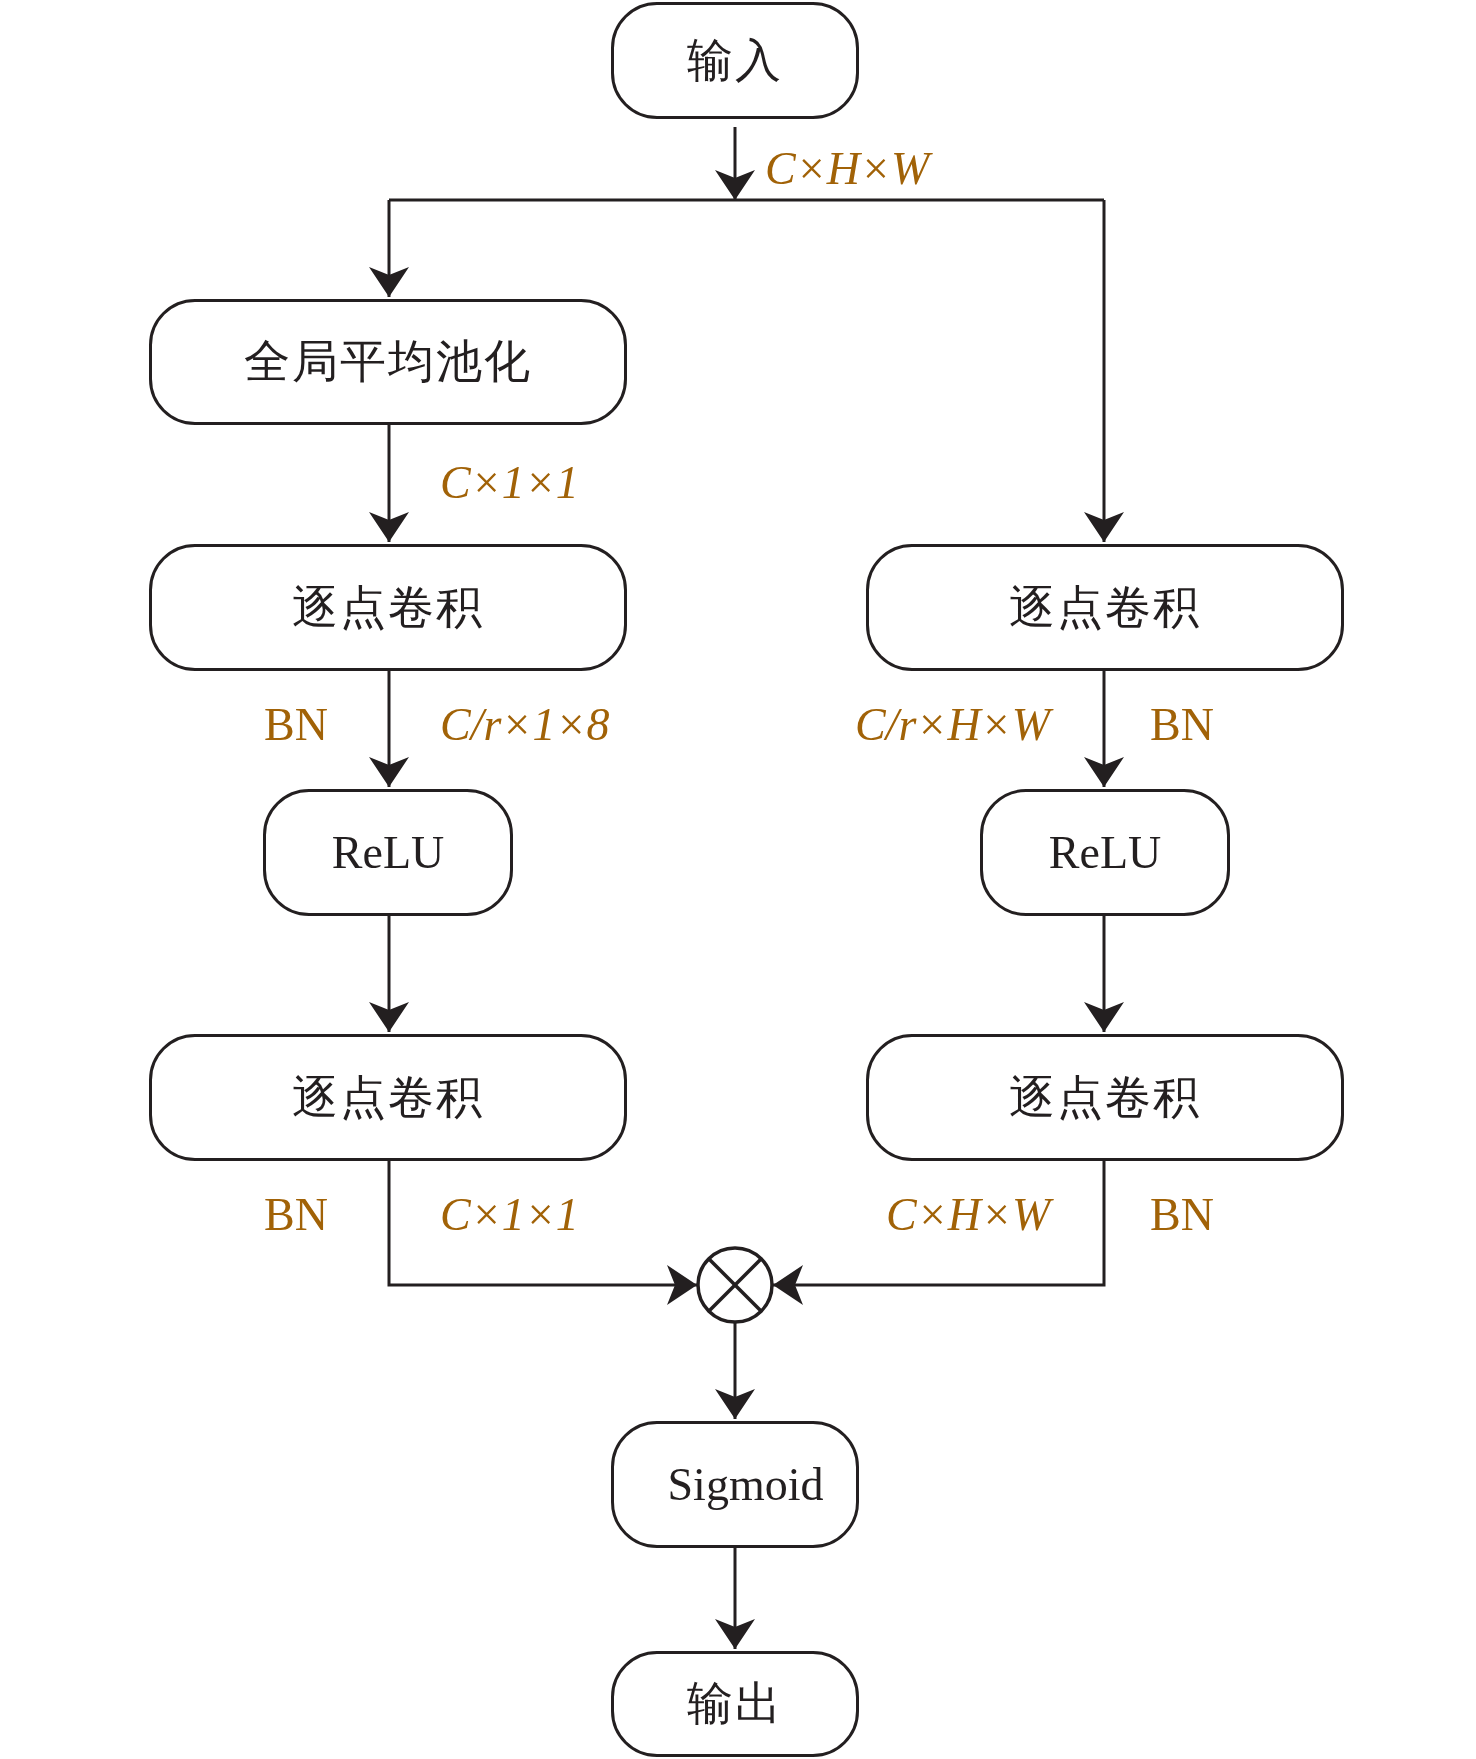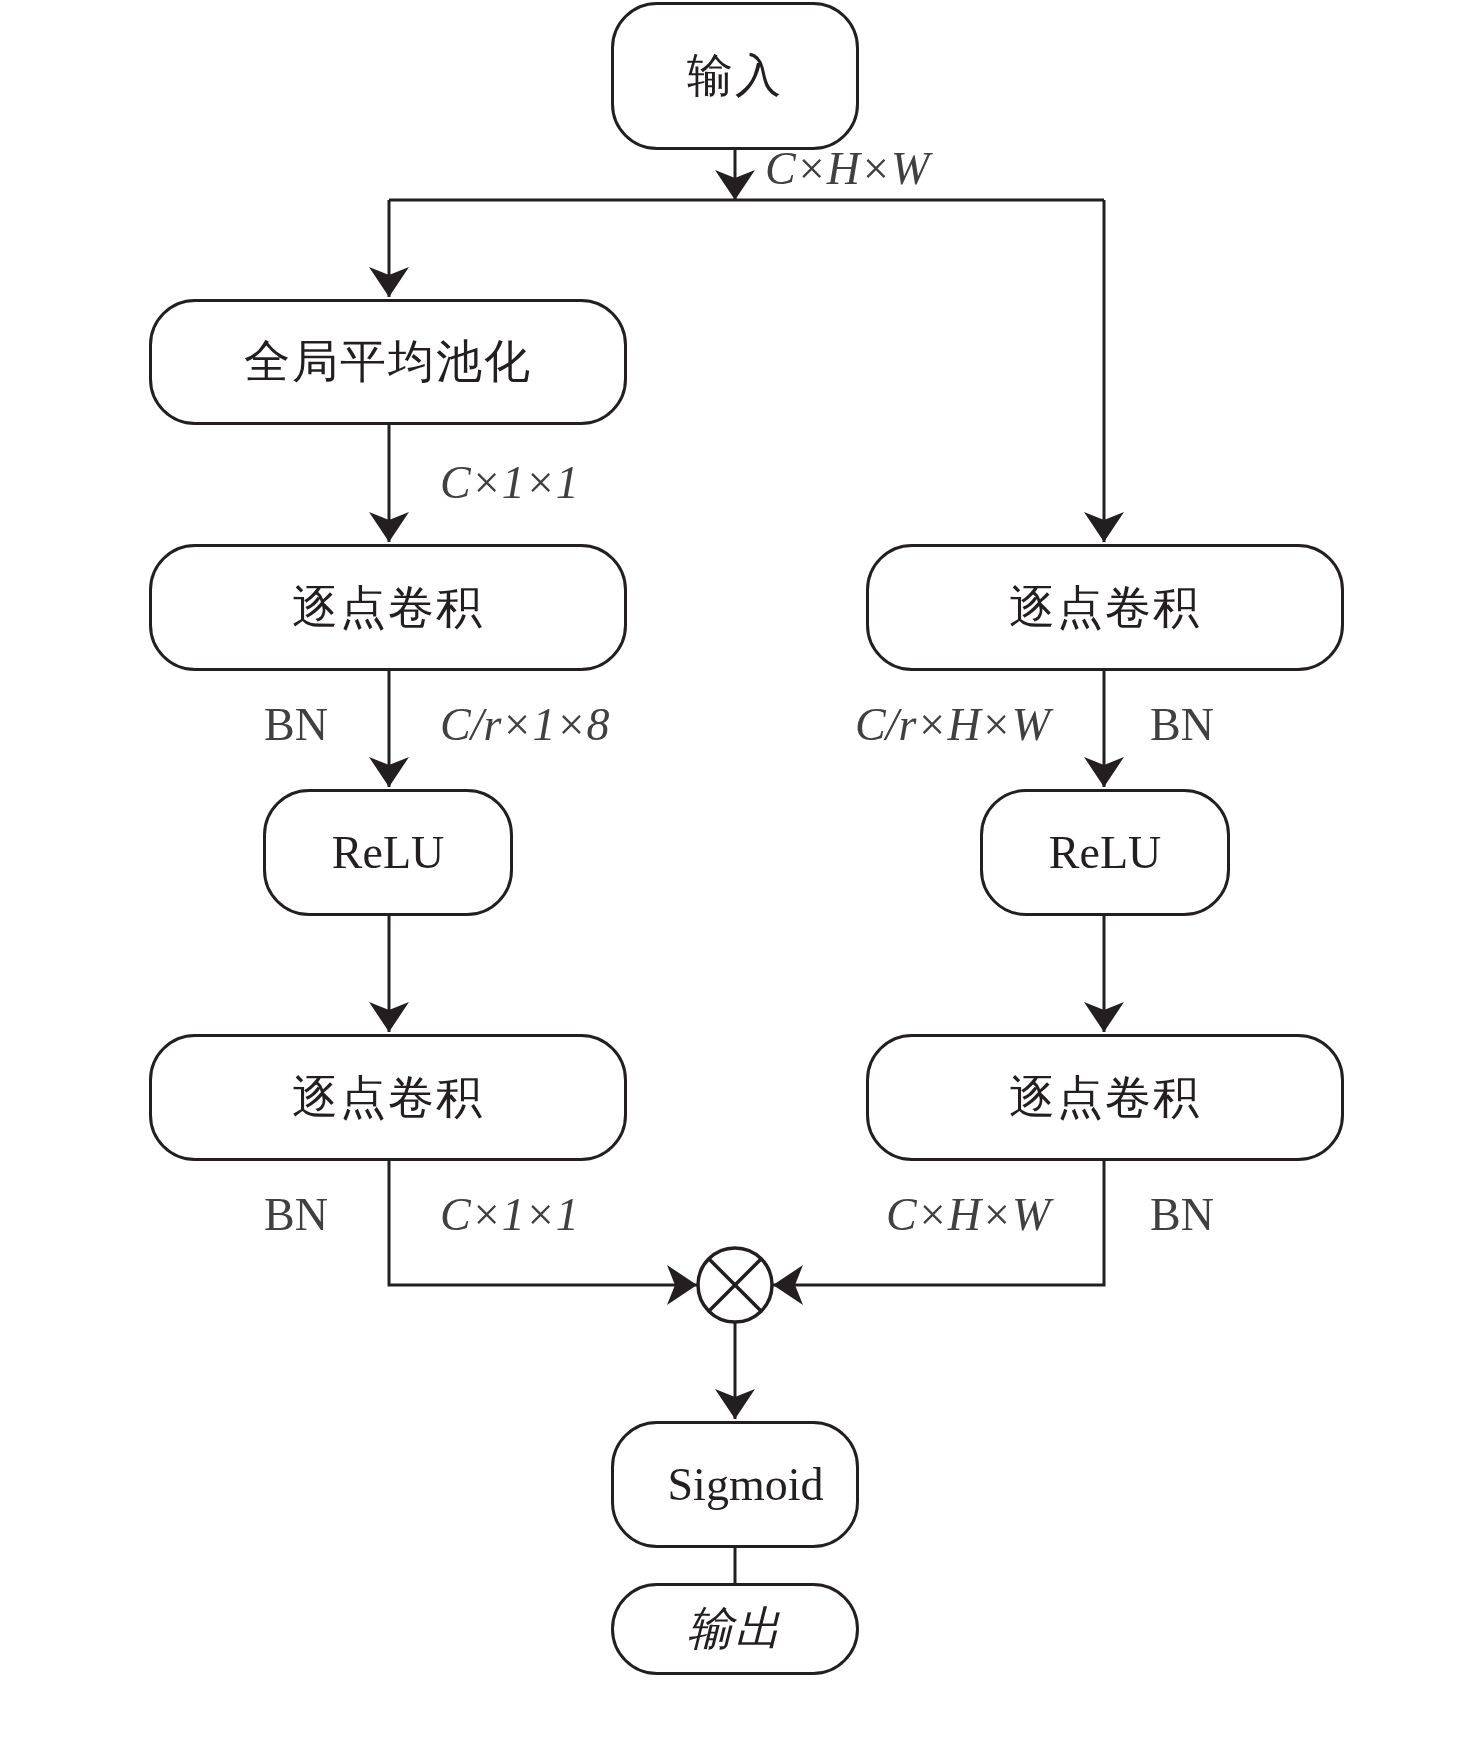--- a/index.html
+++ b/index.html
@@ -3,21 +3,21 @@
 <meta charset="utf-8">
 <style>
   html, body { margin: 0; padding: 0; background: #ffffff; }
   body { width: 1476px; height: 1759px; position: relative; overflow: hidden;
          font-family: "Liberation Serif", "DejaVu Serif", serif; color: #231f20; }
   svg.wires { position: absolute; left: 0; top: 0; }
   .node { position: absolute; box-sizing: border-box; border: 3.5px solid #231f20;
           border-radius: 46px; background: #fff; display: flex; align-items: center;
           justify-content: center; font-size: 46px; color: #231f20; }
   .node.cjk { font-family: "DejaVu Serif", "Liberation Serif", serif; letter-spacing: 2px; }
-  .lbl { position: absolute; font-size: 46px; line-height: 1; white-space: nowrap; color: #404040; }
+  .lbl { position: absolute; font-size: 46px; line-height: 1; white-space: nowrap; color: #a16207; }
   .lbl.it { font-style: italic; }
 </style>
 </head>
 <body>
 
 <svg class="wires" width="1476" height="1759">
   <defs>
     <marker id="arr" markerWidth="12" markerHeight="14" refX="11" refY="7" orient="auto" markerUnits="userSpaceOnUse" viewBox="0 0 12 14">
       <path d="M0,0 L12,7 L0,14 L3,7 Z" fill="#231f20"></path>
     </marker>
@@ -48,33 +48,33 @@
     <line x1="735" y1="1548" x2="735" y2="1649" marker-end="url(#arrbig)"></line>
   </g>
 
   <g stroke="#231f20" stroke-width="3.5" fill="#ffffff">
     <circle cx="735" cy="1285" r="37"></circle>
     <line x1="709" y1="1259" x2="761" y2="1311"></line>
     <line x1="761" y1="1259" x2="709" y2="1311"></line>
   </g>
 </svg>
 
-<div class="node cjk" style="left:611px; top:2px; width:248px; height:148px;">输入</div>
+<div class="node cjk" style="left:611px; top:2px; width:248px; height:117px;">输入</div>
 
 <div class="node cjk" style="left:149px; top:299px; width:478px; height:126px;text-align:center;">全局平均池化</div>
 <div class="node cjk" style="left:149px; top:544px; width:478px; height:127px;">逐点卷积</div>
 <div class="node" style="left:263px; top:789px; width:250px; height:127px;">ReLU</div>
 <div class="node cjk" style="left:149px; top:1034px; width:478px; height:127px;">逐点卷积</div>
 
 <div class="node cjk" style="left:866px; top:544px; width:478px; height:127px;">逐点卷积</div>
 <div class="node" style="left:980px; top:789px; width:250px; height:127px;">ReLU</div>
 <div class="node cjk" style="left:866px; top:1034px; width:478px; height:127px;">逐点卷积</div>
 
 <div class="node" style="left:611px; top:1421px; width:248px; height:127px;padding-left:21px;">Sigmoid</div>
-<div class="node cjk" style="left:611px; top:1583px; width:248px; height:92px;font-style:italic;">输出</div>
+<div class="node cjk" style="left:611px; top:1651px; width:248px; height:106px;">输出</div>
 
 <div class="lbl it" style="left:765px; top:146px;">C×H×W</div>
 <div class="lbl it" style="left:440px; top:460px;">C×1×1</div>
 
 <div class="lbl" style="left:264px; top:702px;">BN</div>
 <div class="lbl it" style="left:440px; top:702px;">C/r×1×8</div>
 <div class="lbl it" style="left:855px; top:702px;">C/r×H×W</div>
 <div class="lbl" style="left:1150px; top:702px;">BN</div>
 
 <div class="lbl" style="left:264px; top:1192px;">BN</div>

